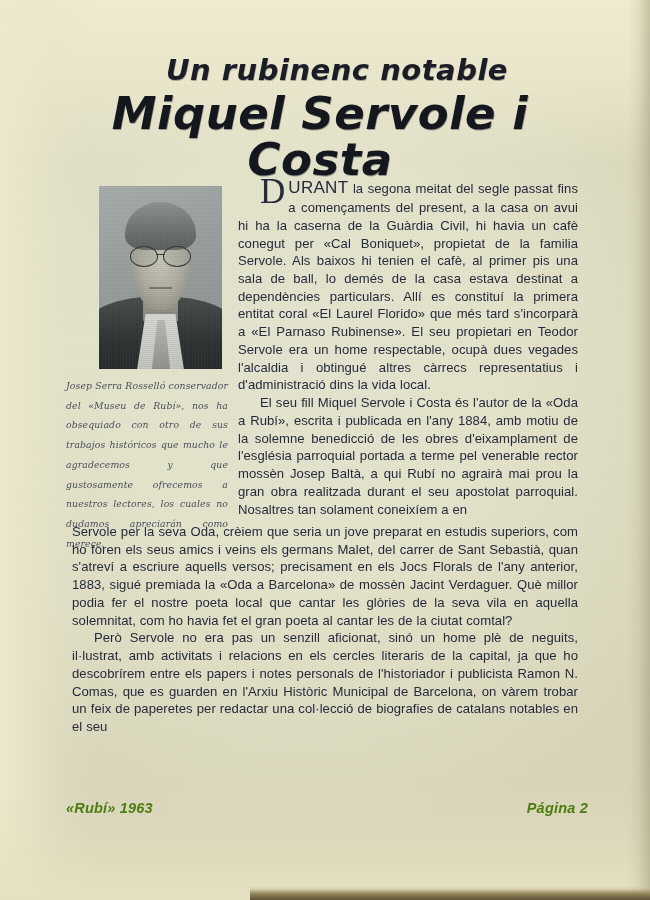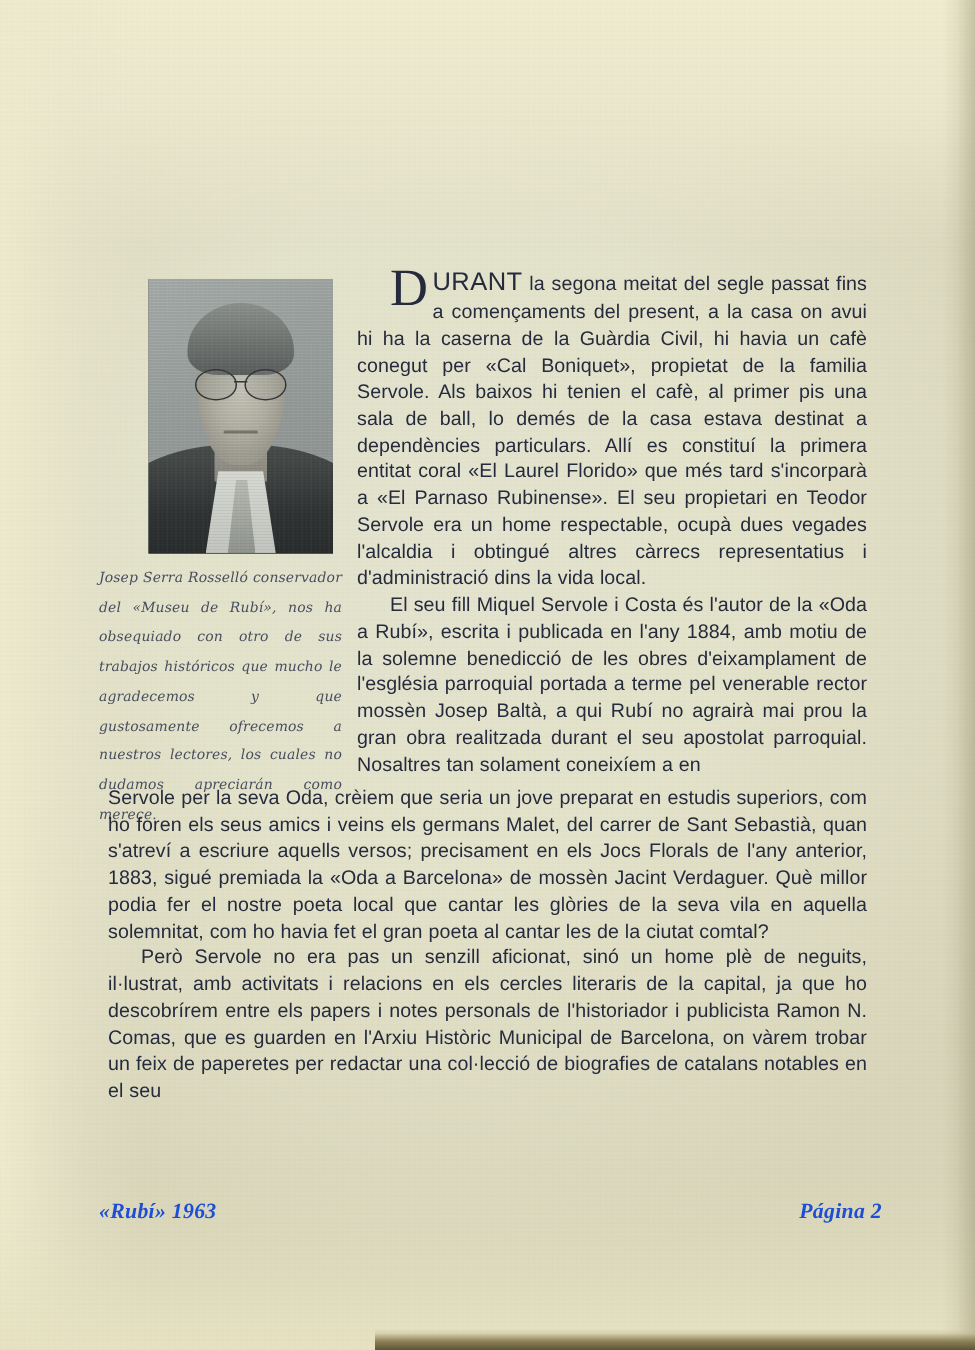--- a/index.html
+++ b/index.html
@@ -250,39 +250,43 @@
 
   
   .footer {
     position: absolute;
     left: 66px;
     right: 62px;
     top: 800px;
     display: flex;
     justify-content: space-between;
     align-items: baseline;
-    font-family: Liberation Serif, serif;
+    font-family: Liberation Sans, sans-serif;
     font-style: italic;
     font-weight: 700;
     font-size: 14.5px;
-    color: #1d4ed8;
+    color: #4d7c0f;
     letter-spacing: 0.2px;
   }
 </style>
 </head>
 <body>
 
 <div id="page">
 
   <div class="paper-base"></div>
   <div class="paper-warm-top"></div>
   <div class="paper-warm-left"></div>
   <div class="paper-warm-bottom"></div>
   <div class="paper-grain"></div>
 
+  <div class="heading-block">
+    <div class="kicker">Un rubinenc notable</div>
+    <h1 class="headline">Miquel Servole i Costa</h1>
+  </div>
 
   <div class="photo">
     <div class="bg-panel"></div>
     <div class="suit"></div>
     <div class="neck"></div>
     <div class="shirt"></div>
     <div class="tie"></div>
     <div class="face"></div>
     <div class="hair"></div>
     <div class="glasses">

